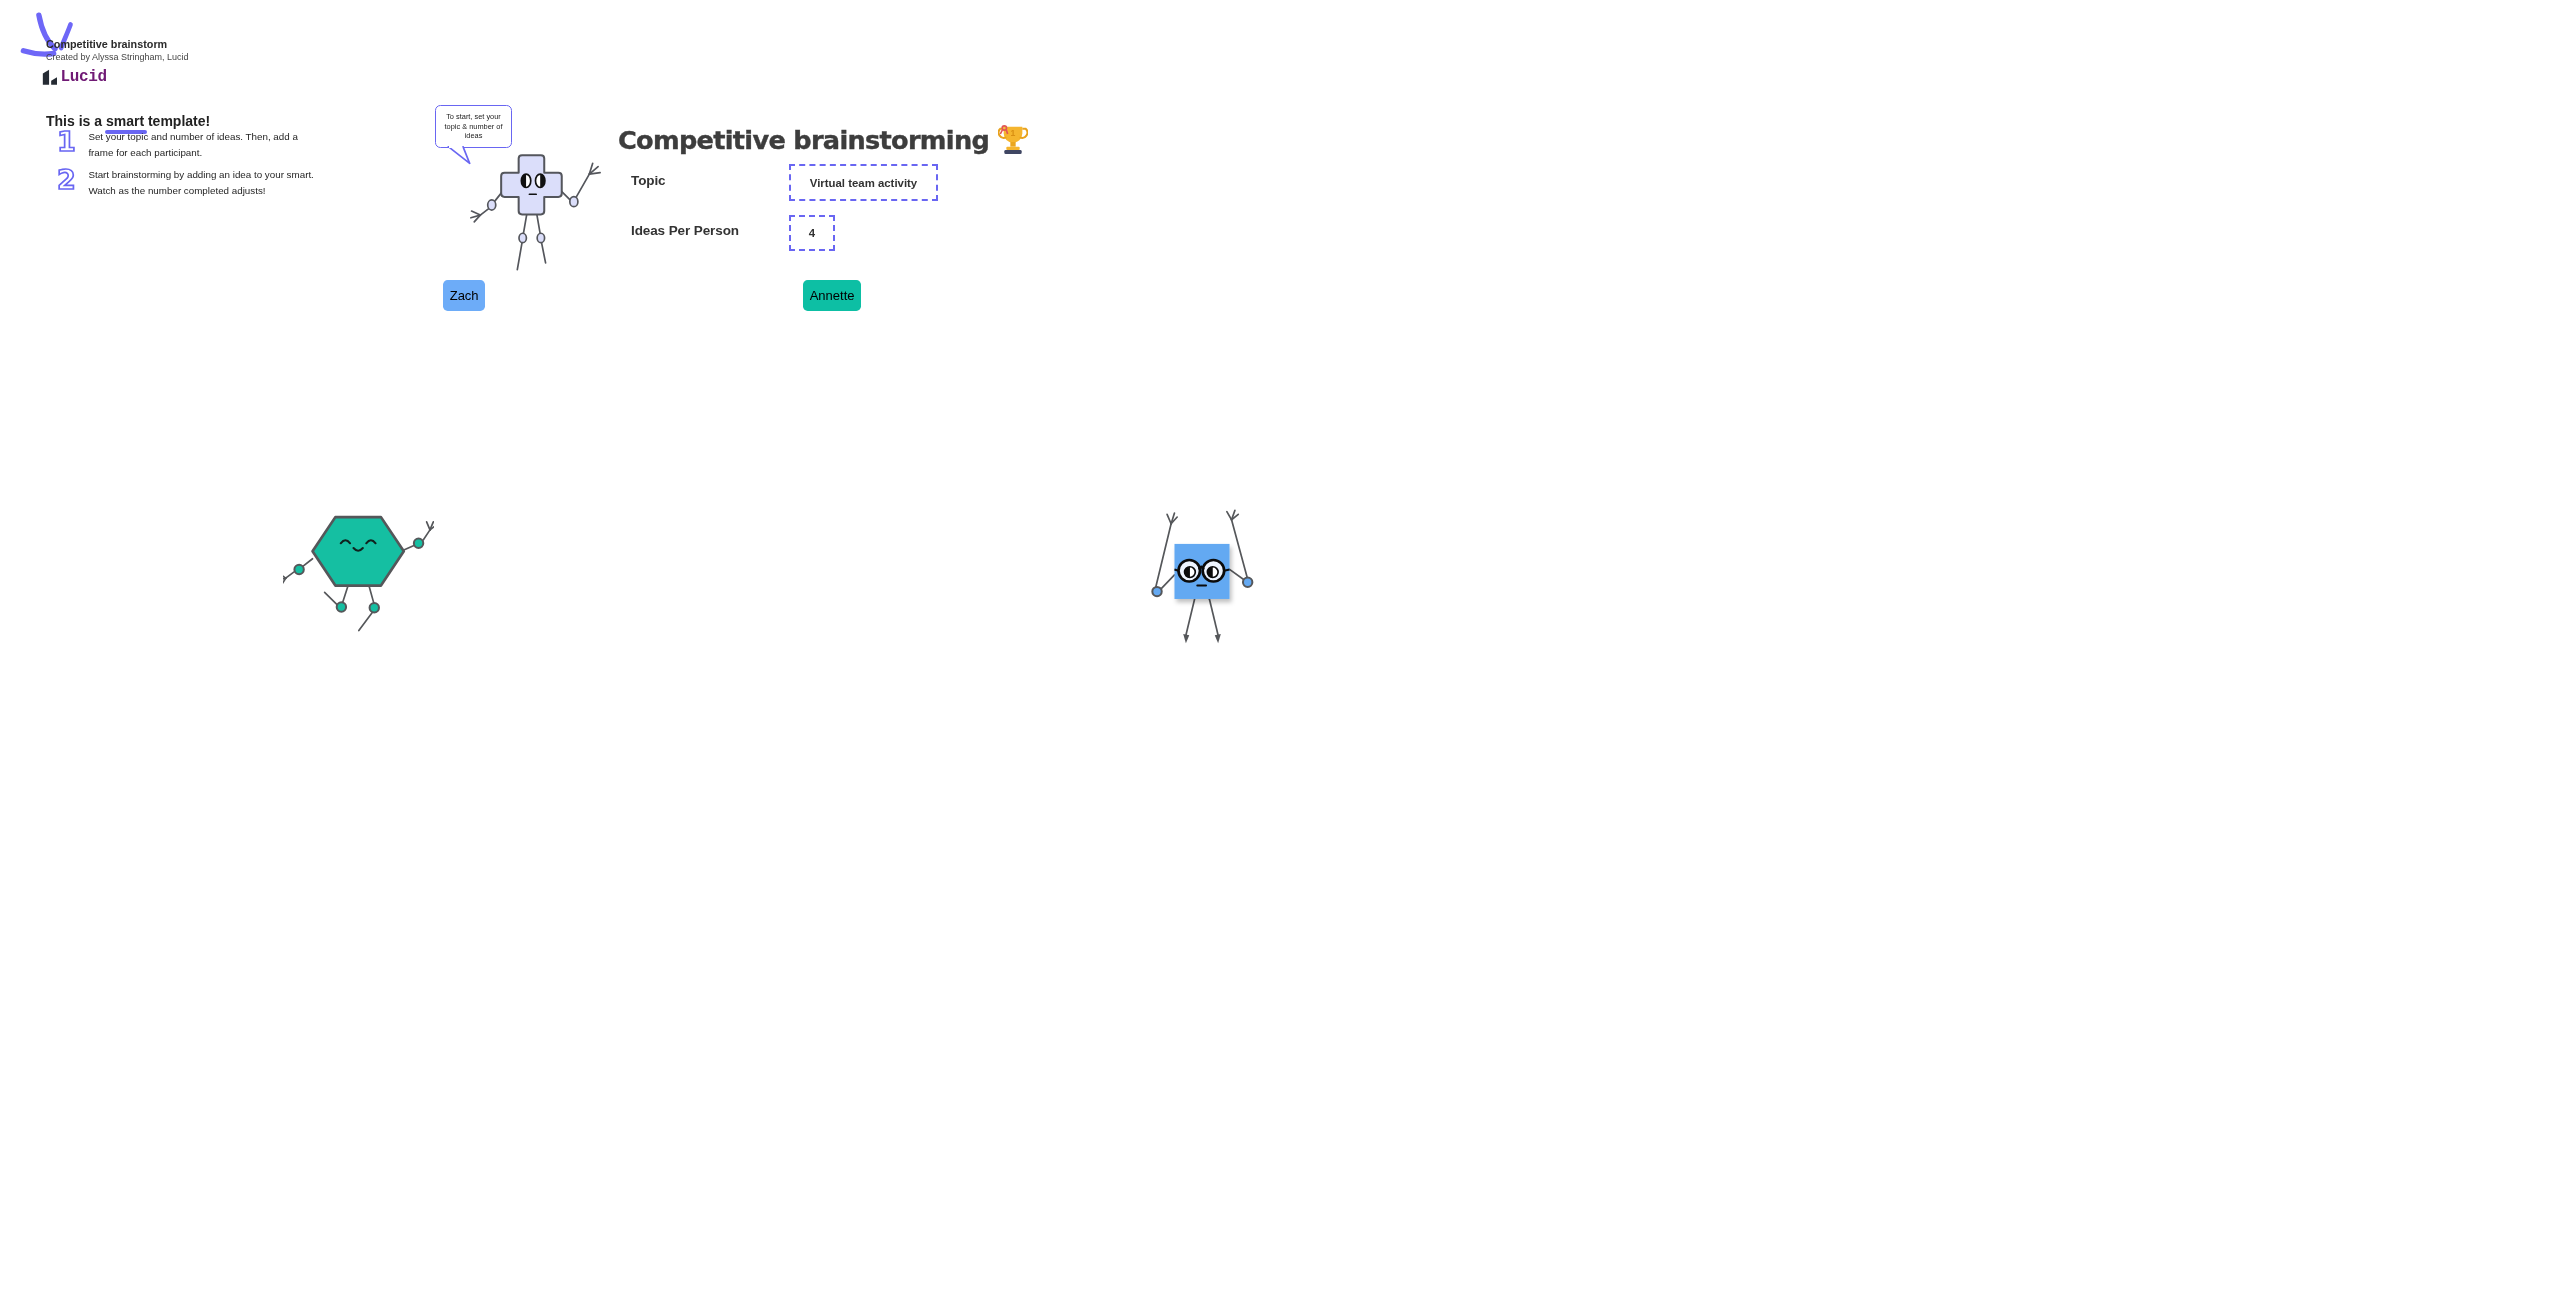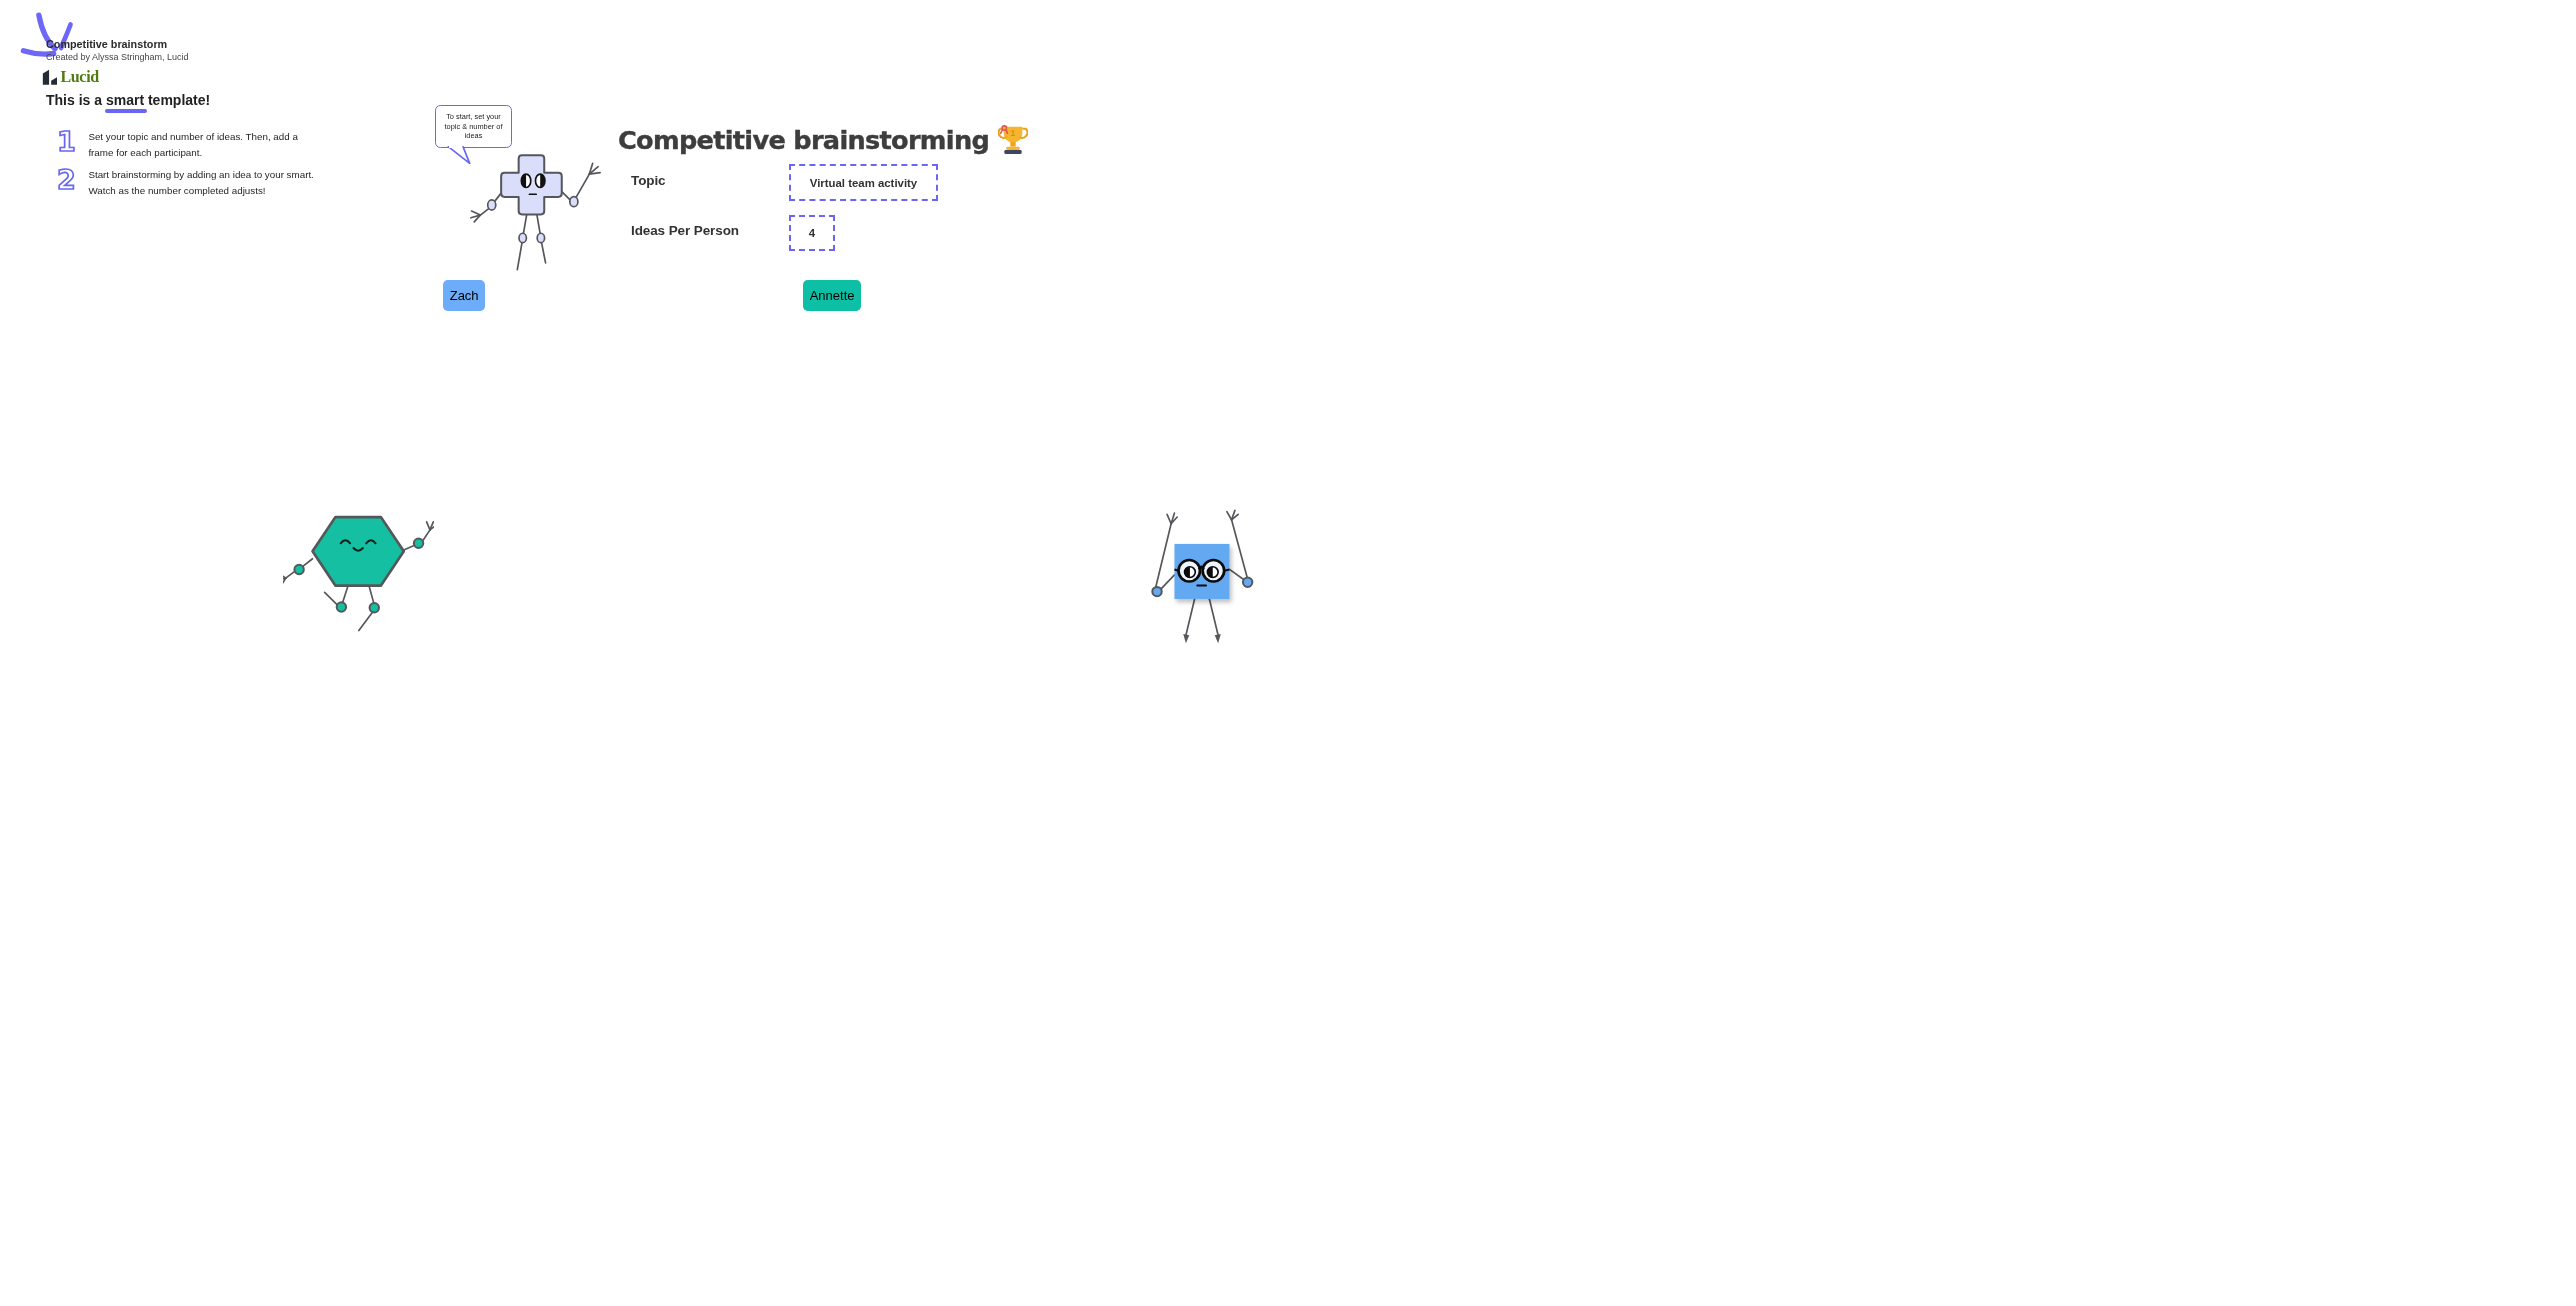--- a/index.html
+++ b/index.html
@@ -4,24 +4,24 @@
 <style>
   html,body{margin:0;padding:0;background:#fff;}
   .canvas{position:relative;width:1288px;height:653px;background:#ffffff;overflow:hidden;
           font-family:"Liberation Sans",sans-serif;color:#222;padding-left:48px;}
   .abs{position:absolute;}
 
   
   .hdr-title{left:46px;top:38px;font-size:10.8px;font-weight:700;color:#2b2b2b;}
   .hdr-byline{left:46px;top:52px;font-size:9px;color:#454545;}
   .logo{left:42px;top:67px;display:flex;align-items:center;gap:3.4px;}
-  .logo-text{font-family:Liberation Serif, serif;font-size:16px;font-weight:800;color:#4d7c0f;letter-spacing:-0.3px;}
-
-  
-  .smart-head{left:46px;top:92px;font-size:14px;font-weight:700;color:#222;}
+  .logo-text{font-family:Liberation Mono, monospace;font-size:16px;font-weight:800;color:#701a75;letter-spacing:-0.3px;}
+
+  
+  .smart-head{left:46px;top:113px;font-size:14px;font-weight:700;color:#222;}
   .hl{position:relative;}
   .hl::after{content:"";position:absolute;left:-1.3px;right:-2.7px;bottom:-4.7px;height:3.4px;
              background:#6966f2;border-radius:2px;}
   .step{display:flex;gap:11.4px;width:264px;}
   .step1{left:57px;top:128px;}
   .step2{left:57px;top:166px;}
   .step-num{font-family:"DejaVu Sans",sans-serif;font-size:27px;line-height:27px;font-weight:700;
             color:#ffffff;-webkit-text-stroke:1.7px #6966f2;min-width:20px;}
   .step-text{font-size:9.8px;line-height:1.6;color:#1f1f1f;padding-top:1.3px;}
 

